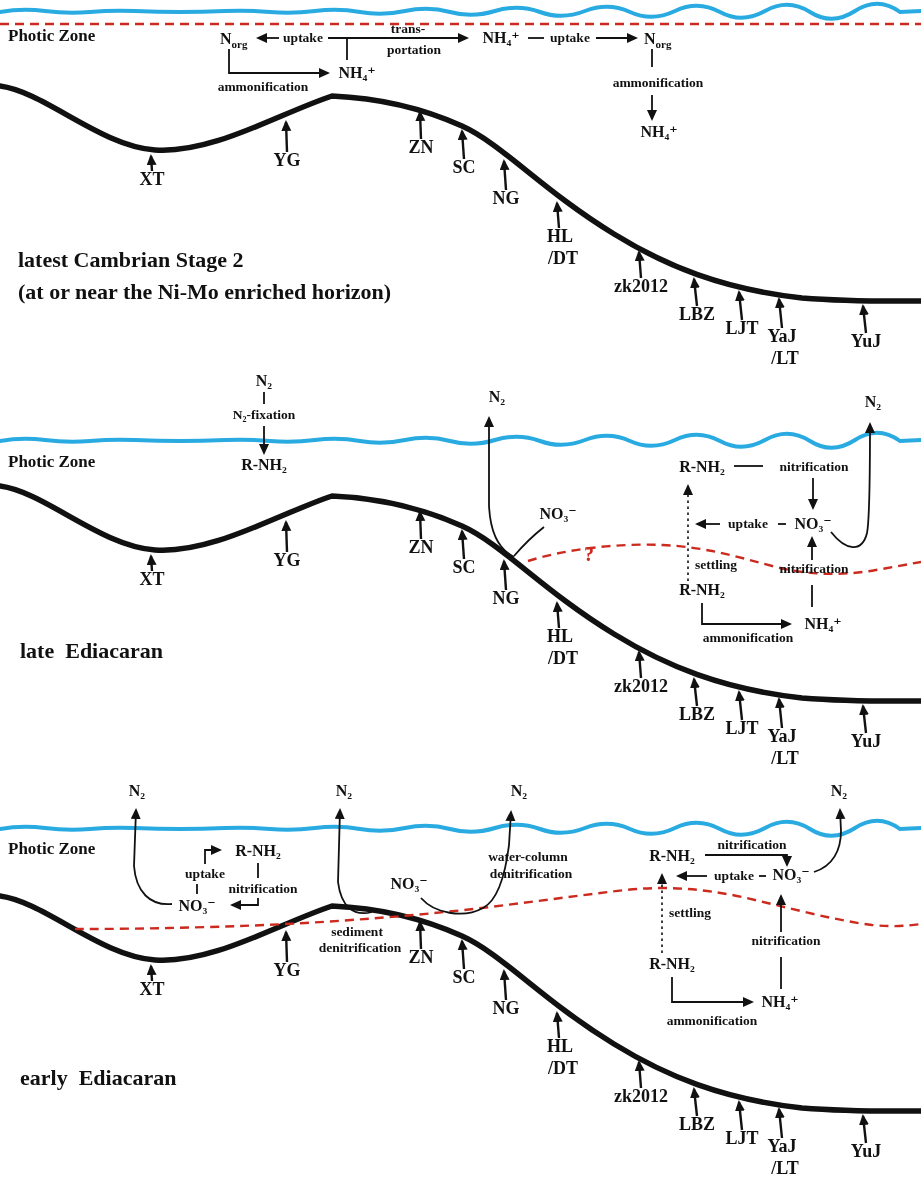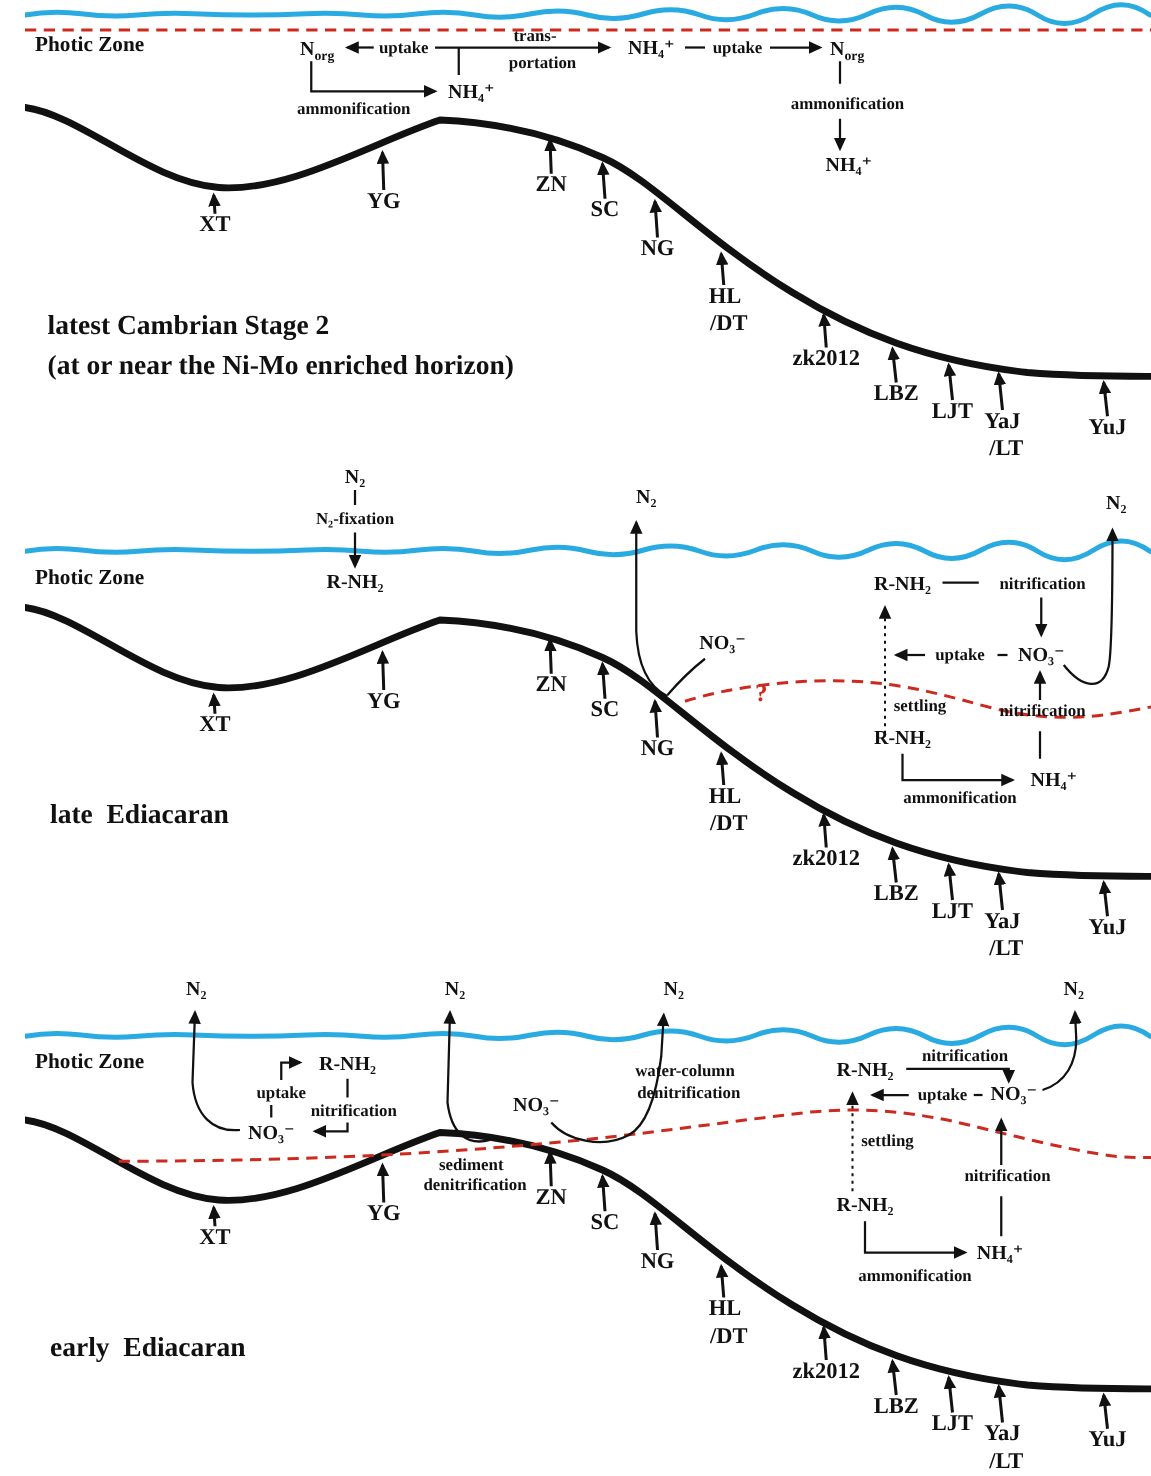--- a/index.html
+++ b/index.html
@@ -1,16 +1,16 @@
 <!DOCTYPE html>
 <html><head>
 <meta charset="utf-8">
 <style>
   html,body{margin:0;padding:0;background:#ffffff;}
-  .fig{width:735px;height:1181px;position:relative;padding-left:20px;}
+  .fig{width:735px;height:1181px;position:relative;}
   svg{display:block;}
   text{
     font-family:"Liberation Serif","DejaVu Serif","DejaVu Sans",serif;
     font-weight:bold;
     fill:#111111;
     white-space:pre;
   }
   .t-photic{font-size:17px;text-anchor:start;}
   .t-title{font-size:22px;text-anchor:start;}
   .t-site{font-size:18px;text-anchor:middle;}

